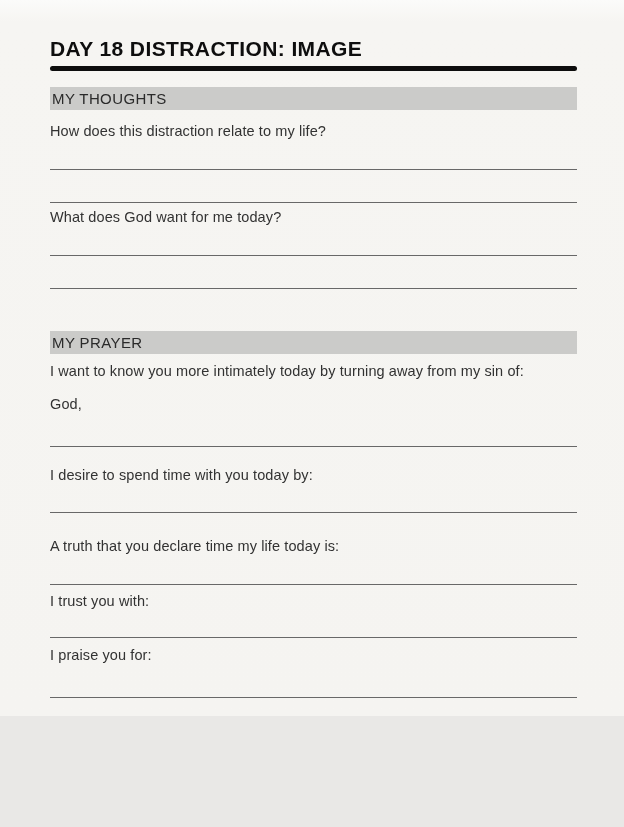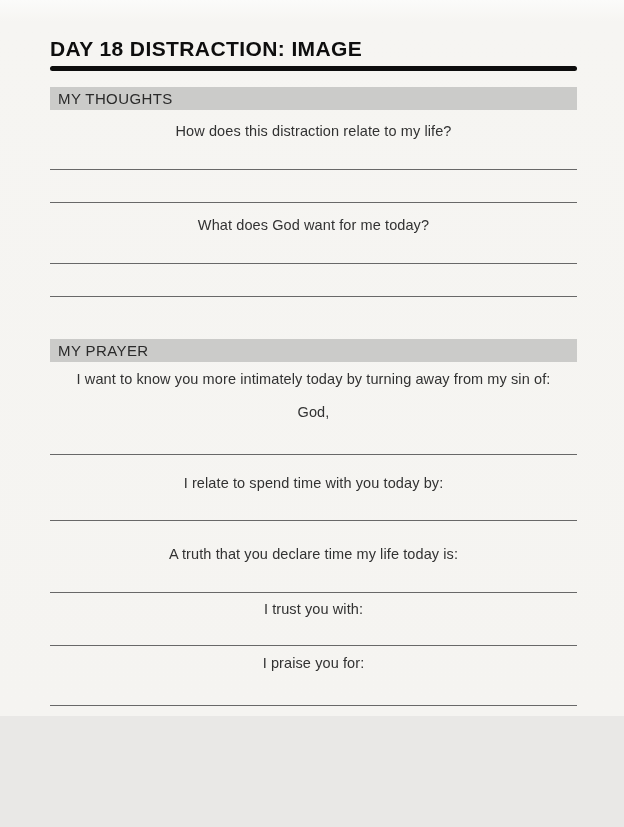--- a/index.html
+++ b/index.html
@@ -28,46 +28,45 @@
   .title-rule {
     height: 5px;
     background: #0d0d0d;
     border-radius: 3px;
     margin-top: 6px;
   }
   .section-heading {
     background: #cbcbc9;
     height: 23px;
     line-height: 23px;
-    padding-left: 8px;
+    padding-left: 2px;
     font-size: 15px;
     color: #2a2a2a;
     letter-spacing: 0.4px;
   }
   .prompt {
     font-size: 14.5px;
     line-height: 18px;
     color: #323232;
     letter-spacing: 0.1px;
-    text-align: center;
   }
   .wline {
     height: 0;
     border-bottom: 1.7px solid #686868;
   }
   .page-number {
     text-align: left;
     font-size: 20px;
     line-height: 22px;
     color: #3d3d3d;
   }
   
   .mt8  { margin-top: 8px; }
   .mt12 { margin-top: 12px; }
-  .mt13 { margin-top: 13px; }
+  .mt13 { margin-top: 5px; }
   .mt15 { margin-top: 15px; }
   .mt16 { margin-top: 16px; }
   .mt18 { margin-top: 8px; }
   .mt19 { margin-top: 19px; }
   .mt23 { margin-top: 7px; }
   .mt24 { margin-top: 24px; }
   .mt27 { margin-top: 27px; }
   .mt28 { margin-top: 28px; }
   .mt29 { margin-top: 29px; }
   .mt30 { margin-top: 42px; }
@@ -94,21 +93,21 @@
     <div class="wline mt32"></div>
   </div>
 
   <div>
     <div class="section-heading mt30">MY PRAYER</div>
 
     <div class="prompt mt8">I want to know you more intimately today by turning away from my sin of:</div>
     <div class="prompt mt15">God,</div>
     <div class="wline mt33"></div>
 
-    <div class="prompt mt19">I relate to spend time with you today by:</div>
+    <div class="prompt mt19">I desire to spend time with you today by:</div>
     <div class="wline mt28"></div>
 
     <div class="prompt mt24">A truth that you declare time my life today is:</div>
     <div class="wline mt29"></div>
 
     <div class="prompt mt23">I trust you with:</div>
     <div class="wline mt27"></div>
 
     <div class="prompt mt18">I praise you for:</div>
     <div class="wline mt33"></div>

